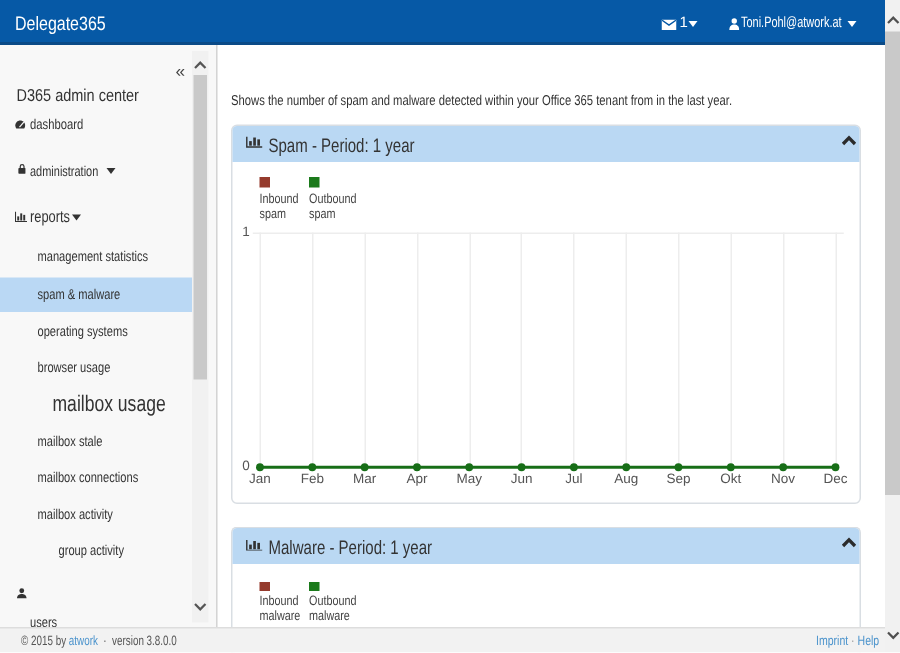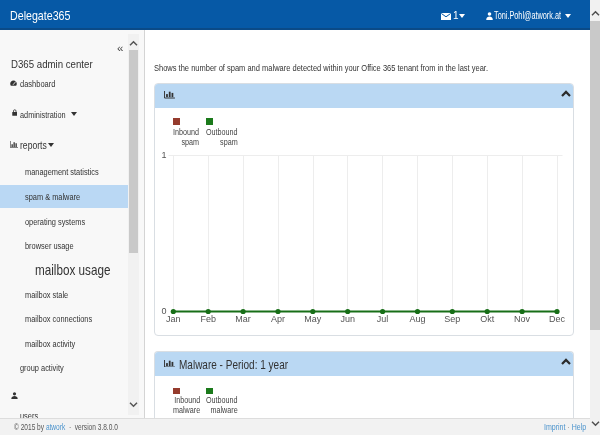--- a/index.html
+++ b/index.html
@@ -1,18 +1,18 @@
 <!DOCTYPE html>
 <html><head>
 <meta charset="utf-8">
 <style>
 * { margin:0; padding:0; box-sizing:border-box; }
 html,body { width:600px; height:435px; overflow:hidden; background:#fff;
   font-family:"Liberation Sans", sans-serif; }
-#page { position:relative; width:600px; height:435px; overflow:hidden;text-align:right; }
+#page { position:relative; width:600px; height:435px; overflow:hidden; }
 .abs { position:absolute; white-space:nowrap; }
 .tx { display:inline-block; transform-origin:0 50%; }
 </style>
 </head>
 <body>
 <div id="page">
 
   <div class="abs" style="left:0;top:0;width:590px;height:30px;background:#0659a6;border-bottom:2px solid #0a4a87;"></div>
   <div class="abs" style="left:10px;top:9px;color:#fff;font-size:13px;line-height:14px;">
     <span class="tx" style="transform:scaleX(0.82);">Delegate365</span>
@@ -72,21 +72,21 @@
   <div class="abs" style="left:48px;top:143px;width:0;height:0;border-left:3.5px solid transparent;border-right:3.5px solid transparent;border-top:4px solid #333;"></div>
 
   <div class="abs" style="left:25px;top:166px;font-size:9.5px;line-height:11px;color:#333;text-decoration:underline;"><span class="tx" style="transform:scaleX(0.78);">management statistics</span></div>
   <div class="abs" style="left:25px;top:190.5px;font-size:9.5px;line-height:11px;color:#333;"><span class="tx" style="transform:scaleX(0.78);">spam &amp; malware</span></div>
   <div class="abs" style="left:25px;top:215.5px;font-size:9.5px;line-height:11px;color:#333;"><span class="tx" style="transform:scaleX(0.78);">operating systems</span></div>
   <div class="abs" style="left:25px;top:240px;font-size:9.5px;line-height:11px;color:#333;"><span class="tx" style="transform:scaleX(0.78);">browser usage</span></div>
   <div class="abs" style="left:35px;top:264px;font-size:15px;line-height:11px;color:#333;"><span class="tx" style="transform:scaleX(0.78);">mailbox usage</span></div>
   <div class="abs" style="left:25px;top:288.5px;font-size:9.5px;line-height:11px;color:#333;"><span class="tx" style="transform:scaleX(0.78);">mailbox stale</span></div>
   <div class="abs" style="left:25px;top:313px;font-size:9.5px;line-height:11px;color:#333;"><span class="tx" style="transform:scaleX(0.78);">mailbox connections</span></div>
   <div class="abs" style="left:25px;top:337.5px;font-size:9.5px;line-height:11px;color:#333;"><span class="tx" style="transform:scaleX(0.78);">mailbox activity</span></div>
-  <div class="abs" style="left:20px;top:362px;font-size:9.5px;line-height:11px;color:#333;"><span class="tx" style="transform:scaleX(0.78);">group activity</span></div>
+  <div class="abs" style="left:39px;top:362px;font-size:9.5px;line-height:11px;color:#333;"><span class="tx" style="transform:scaleX(0.78);">group activity</span></div>
 
   <svg class="abs" style="left:10.5px;top:392px;" width="7" height="7" viewBox="0 0 10 10">
       <circle cx="5" cy="2.6" r="2.3" fill="#333"></circle>
       <path d="M0.4 10 C0.4 6.6 2.9 5.6 5 5.6 C7.1 5.6 9.6 6.6 9.6 10 Z" fill="#333"></path>
     </svg>
   <div class="abs" style="left:20px;top:410px;font-size:9.5px;line-height:11px;color:#333;">
     <span class="tx" style="transform:scaleX(0.78);">users</span>
   </div>
 
   <div class="abs" style="left:128px;top:34px;width:11px;height:381px;background:#f1f1f1;"></div>
@@ -103,20 +103,23 @@
   </div>
 
   <div class="abs" style="left:154px;top:82.5px;width:420px;height:253.5px;background:#fff;border:1px solid #d9dee3;border-radius:4px;"></div>
   <div class="abs" style="left:155px;top:83.5px;width:418px;height:24px;background:#bad8f3;border-radius:3px 3px 0 0;"></div>
   <svg class="abs" style="left:164px;top:91px;" width="11" height="7.5" viewBox="0 0 16 11">
       <path d="M0.7 0 V10.3 H16" stroke="#333" stroke-width="1.4" fill="none"></path>
       <rect x="3" y="4.5" width="2.6" height="4.5" fill="#333"></rect>
       <rect x="7" y="1" width="2.6" height="8" fill="#333"></rect>
       <rect x="11" y="2.8" width="2.6" height="6.2" fill="#333"></rect>
     </svg>
+  <div class="abs" style="left:178.5px;top:88.5px;font-size:13px;line-height:15px;color:#333;">
+    <span class="tx" style="transform:scaleX(0.77);">Spam - Period: 1 year</span>
+  </div>
   <svg class="abs" style="left:560px;top:88.5px;" width="12" height="9" viewBox="0 0 12 9">
       <path d="M2 7 L6 2.9 L10 7" stroke="#2b2b2b" stroke-width="2.2" fill="none"></path>
     </svg>
 
   <div class="abs" style="left:173.3px;top:118px;width:7px;height:6.5px;background:#953b2d;"></div>
   <div class="abs" style="left:205.8px;top:118px;width:7px;height:6.5px;background:#1b7a1b;"></div>
   <div class="abs" style="left:173px;top:126.5px;font-size:9px;line-height:10px;color:#444;">
     <span class="tx" style="transform:scaleX(0.8);">Inbound<br>spam</span>
   </div>
   <div class="abs" style="left:205.5px;top:126.5px;font-size:9px;line-height:10px;color:#444;">

